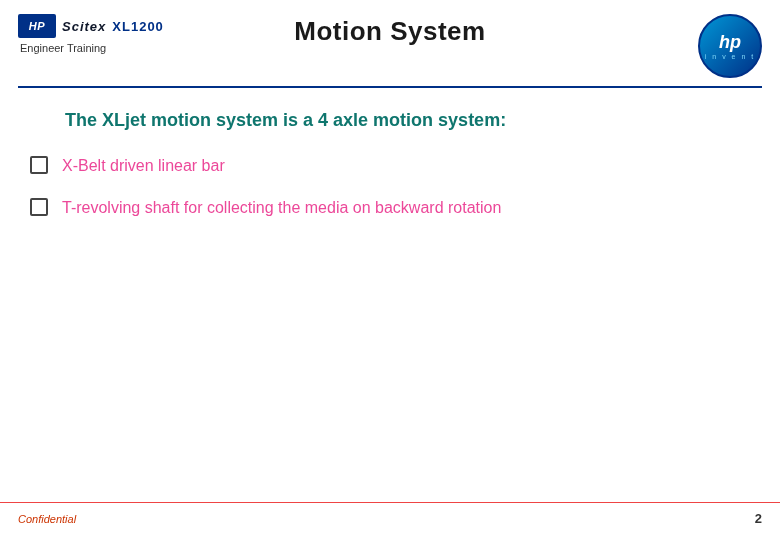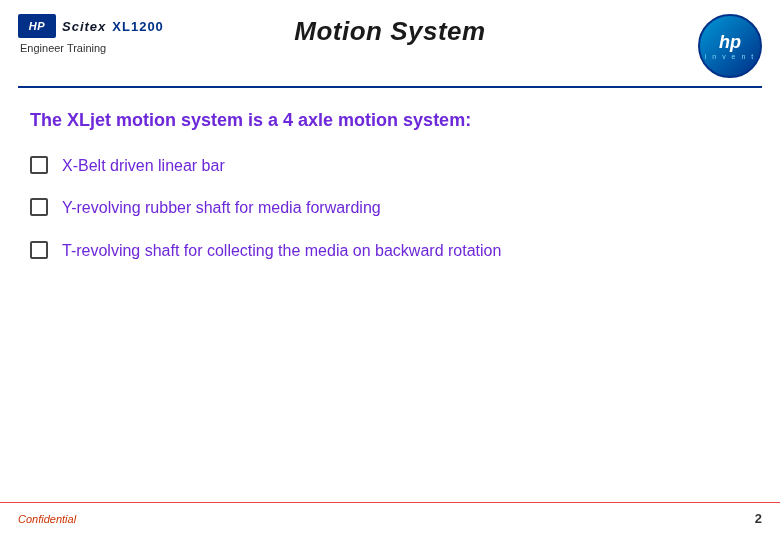--- a/index.html
+++ b/index.html
@@ -73,21 +73,20 @@
       margin-top: 4px;
       margin-left: 2px;
     }
 
     .title-center {
       position: absolute;
       left: 50%;
       transform: translateX(-50%);
       top: 16px;
       text-align: center;
-      font-style: italic;
     }
 
     .title-center h1 {
       font-size: 26px;
       font-weight: bold;
       color: #1a1a1a;
       letter-spacing: 0.5px;
     }
 
     
@@ -127,35 +126,36 @@
     }
 
     
     .main-content {
       padding: 22px 30px 0 30px;
     }
 
     .intro-heading {
       font-size: 18px;
       font-weight: bold;
-      color: #6d28d9;
+      color: #0f766e;
       margin-bottom: 24px;
+      margin-left: 35px;
     }
 
     .bullet-list {
       list-style: none;
       padding: 0;
     }
 
     .bullet-list li {
       display: flex;
       align-items: flex-start;
       margin-bottom: 20px;
       font-size: 16px;
-      color: #6d28d9;
+      color: #ec4899;
       line-height: 1.4;
     }
 
     .bullet-checkbox {
       width: 18px;
       height: 18px;
       border: 2px solid #444;
       border-radius: 2px;
       margin-right: 14px;
       margin-top: 1px;
@@ -225,24 +225,20 @@
 <div class="main-content">
   <div class="intro-heading">The XLjet motion system is a 4 axle motion system:</div>
 
   <ul class="bullet-list">
     <li>
       <span class="bullet-checkbox"></span>
       <span>X-Belt driven linear bar</span>
     </li>
     <li>
       <span class="bullet-checkbox"></span>
-      <span>Y-revolving rubber shaft for media forwarding</span>
-    </li>
-    <li>
-      <span class="bullet-checkbox"></span>
       <span>T-revolving shaft for collecting the media on backward rotation</span>
     </li>
   </ul>
 </div>
 
 <div class="footer">
   <span class="footer-confidential">Confidential</span>
   <span class="footer-page-number">2</span>
 </div>
 

